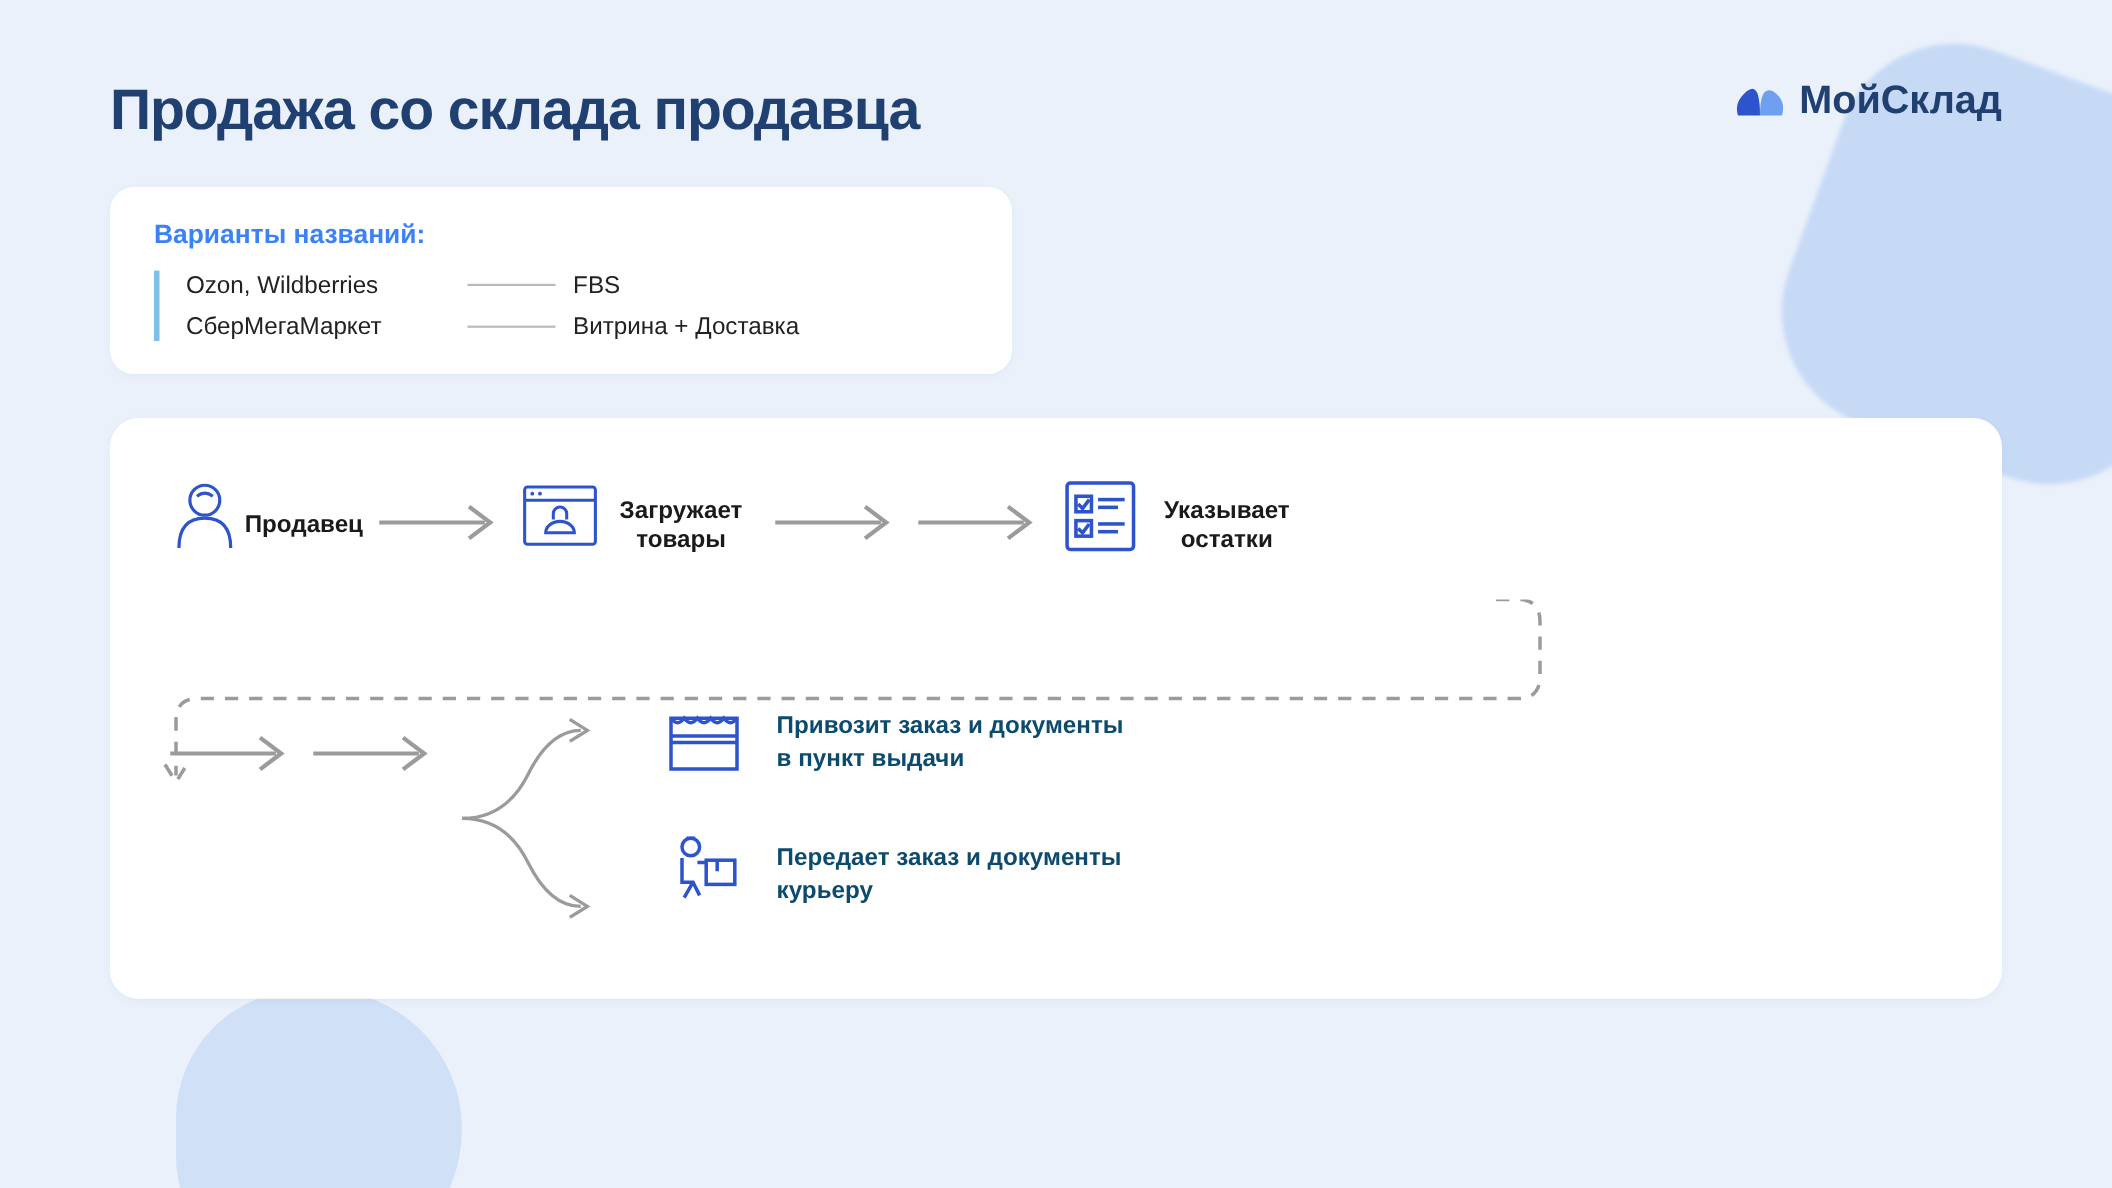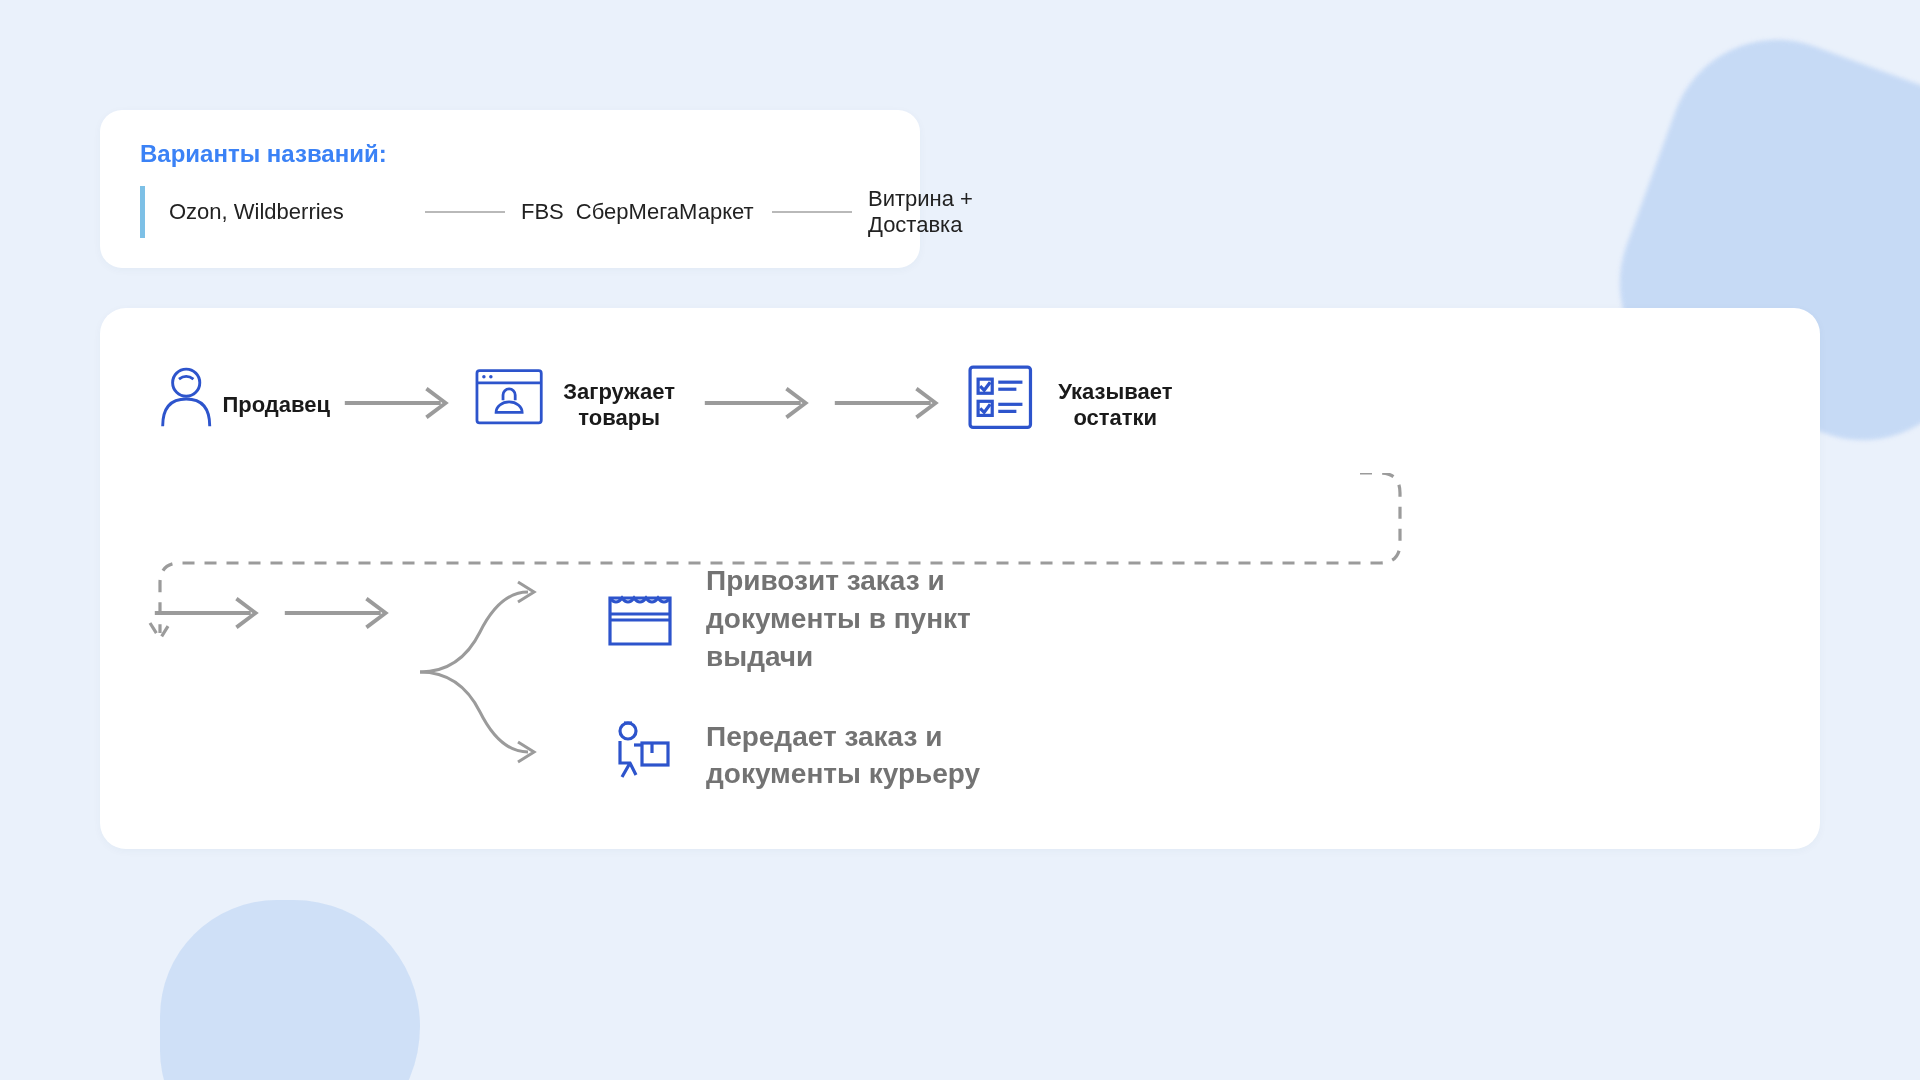--- a/index.html
+++ b/index.html
@@ -68,21 +68,21 @@
   .variants-title {
     font-size: 24px;
     font-weight: 700;
     color: #3b82f6;
     margin-bottom: 18px;
   }
   .variants-rows {
     border-left: 5px solid #7dc0e6;
     padding-left: 24px;
     display: flex;
-    flex-direction: row;
+    flex-direction: column;
     gap: 12px;
   }
   .variant-row {
     display: flex;
     align-items: center;
     font-size: 22px;
     color: #222;
   }
   .variant-left { width: 240px; }
   .variant-line { flex: 0 0 80px; height: 2px; background: #b9b9b9; margin: 0 16px; }
@@ -138,41 +138,51 @@
     margin-left: 40px;
   }
   .outcome-item {
     display: flex;
     align-items: center;
     gap: 26px;
   }
   .outcome-icon { width: 80px; height: 80px; display:flex; align-items:center; justify-content:center; }
   .outcome-icon svg { stroke: #2d54cc; fill: none; stroke-width: 3.2; }
   .outcome-text {
-    font-size: 28px;
+    font-size: 22px;
     font-weight: 600;
-    color: #737373;
+    color: #0c4a6e;
     max-width: 320px;
     line-height: 1.35;
     text-align: left;
   }
   .fork {
     width: 140px; height: 220px;
     display: flex; align-items: center; justify-content: center;
   }
   .fork svg { stroke: #9b9b9b; stroke-width: 3; fill: none; }
 </style>
 </head>
 <body>
 
 <div class="bg-blob-1"></div>
 <div class="bg-blob-2"></div>
 
 <div class="page">
 
+  <div class="header">
+    <h1 class="title">Продажа со склада продавца</h1>
+    <div class="logo">
+      <svg viewBox="0 0 52 40">
+        <path d="M6 34 Q2 22 14 12 Q26 2 26 34 Z" fill="#2d54cc"></path>
+        <path d="M26 34 Q26 6 38 12 Q50 20 46 34 Z" fill="#6fa0f0"></path>
+      </svg>
+      <span>МойСклад</span>
+    </div>
+  </div>
 
   <div class="variants-card">
     <div class="variants-title">Варианты названий:</div>
     <div class="variants-rows">
       <div class="variant-row">
         <span class="variant-left">Ozon, Wildberries</span>
         <span class="variant-line"></span>
         <span class="variant-right">FBS</span>
       </div>
       <div class="variant-row">

